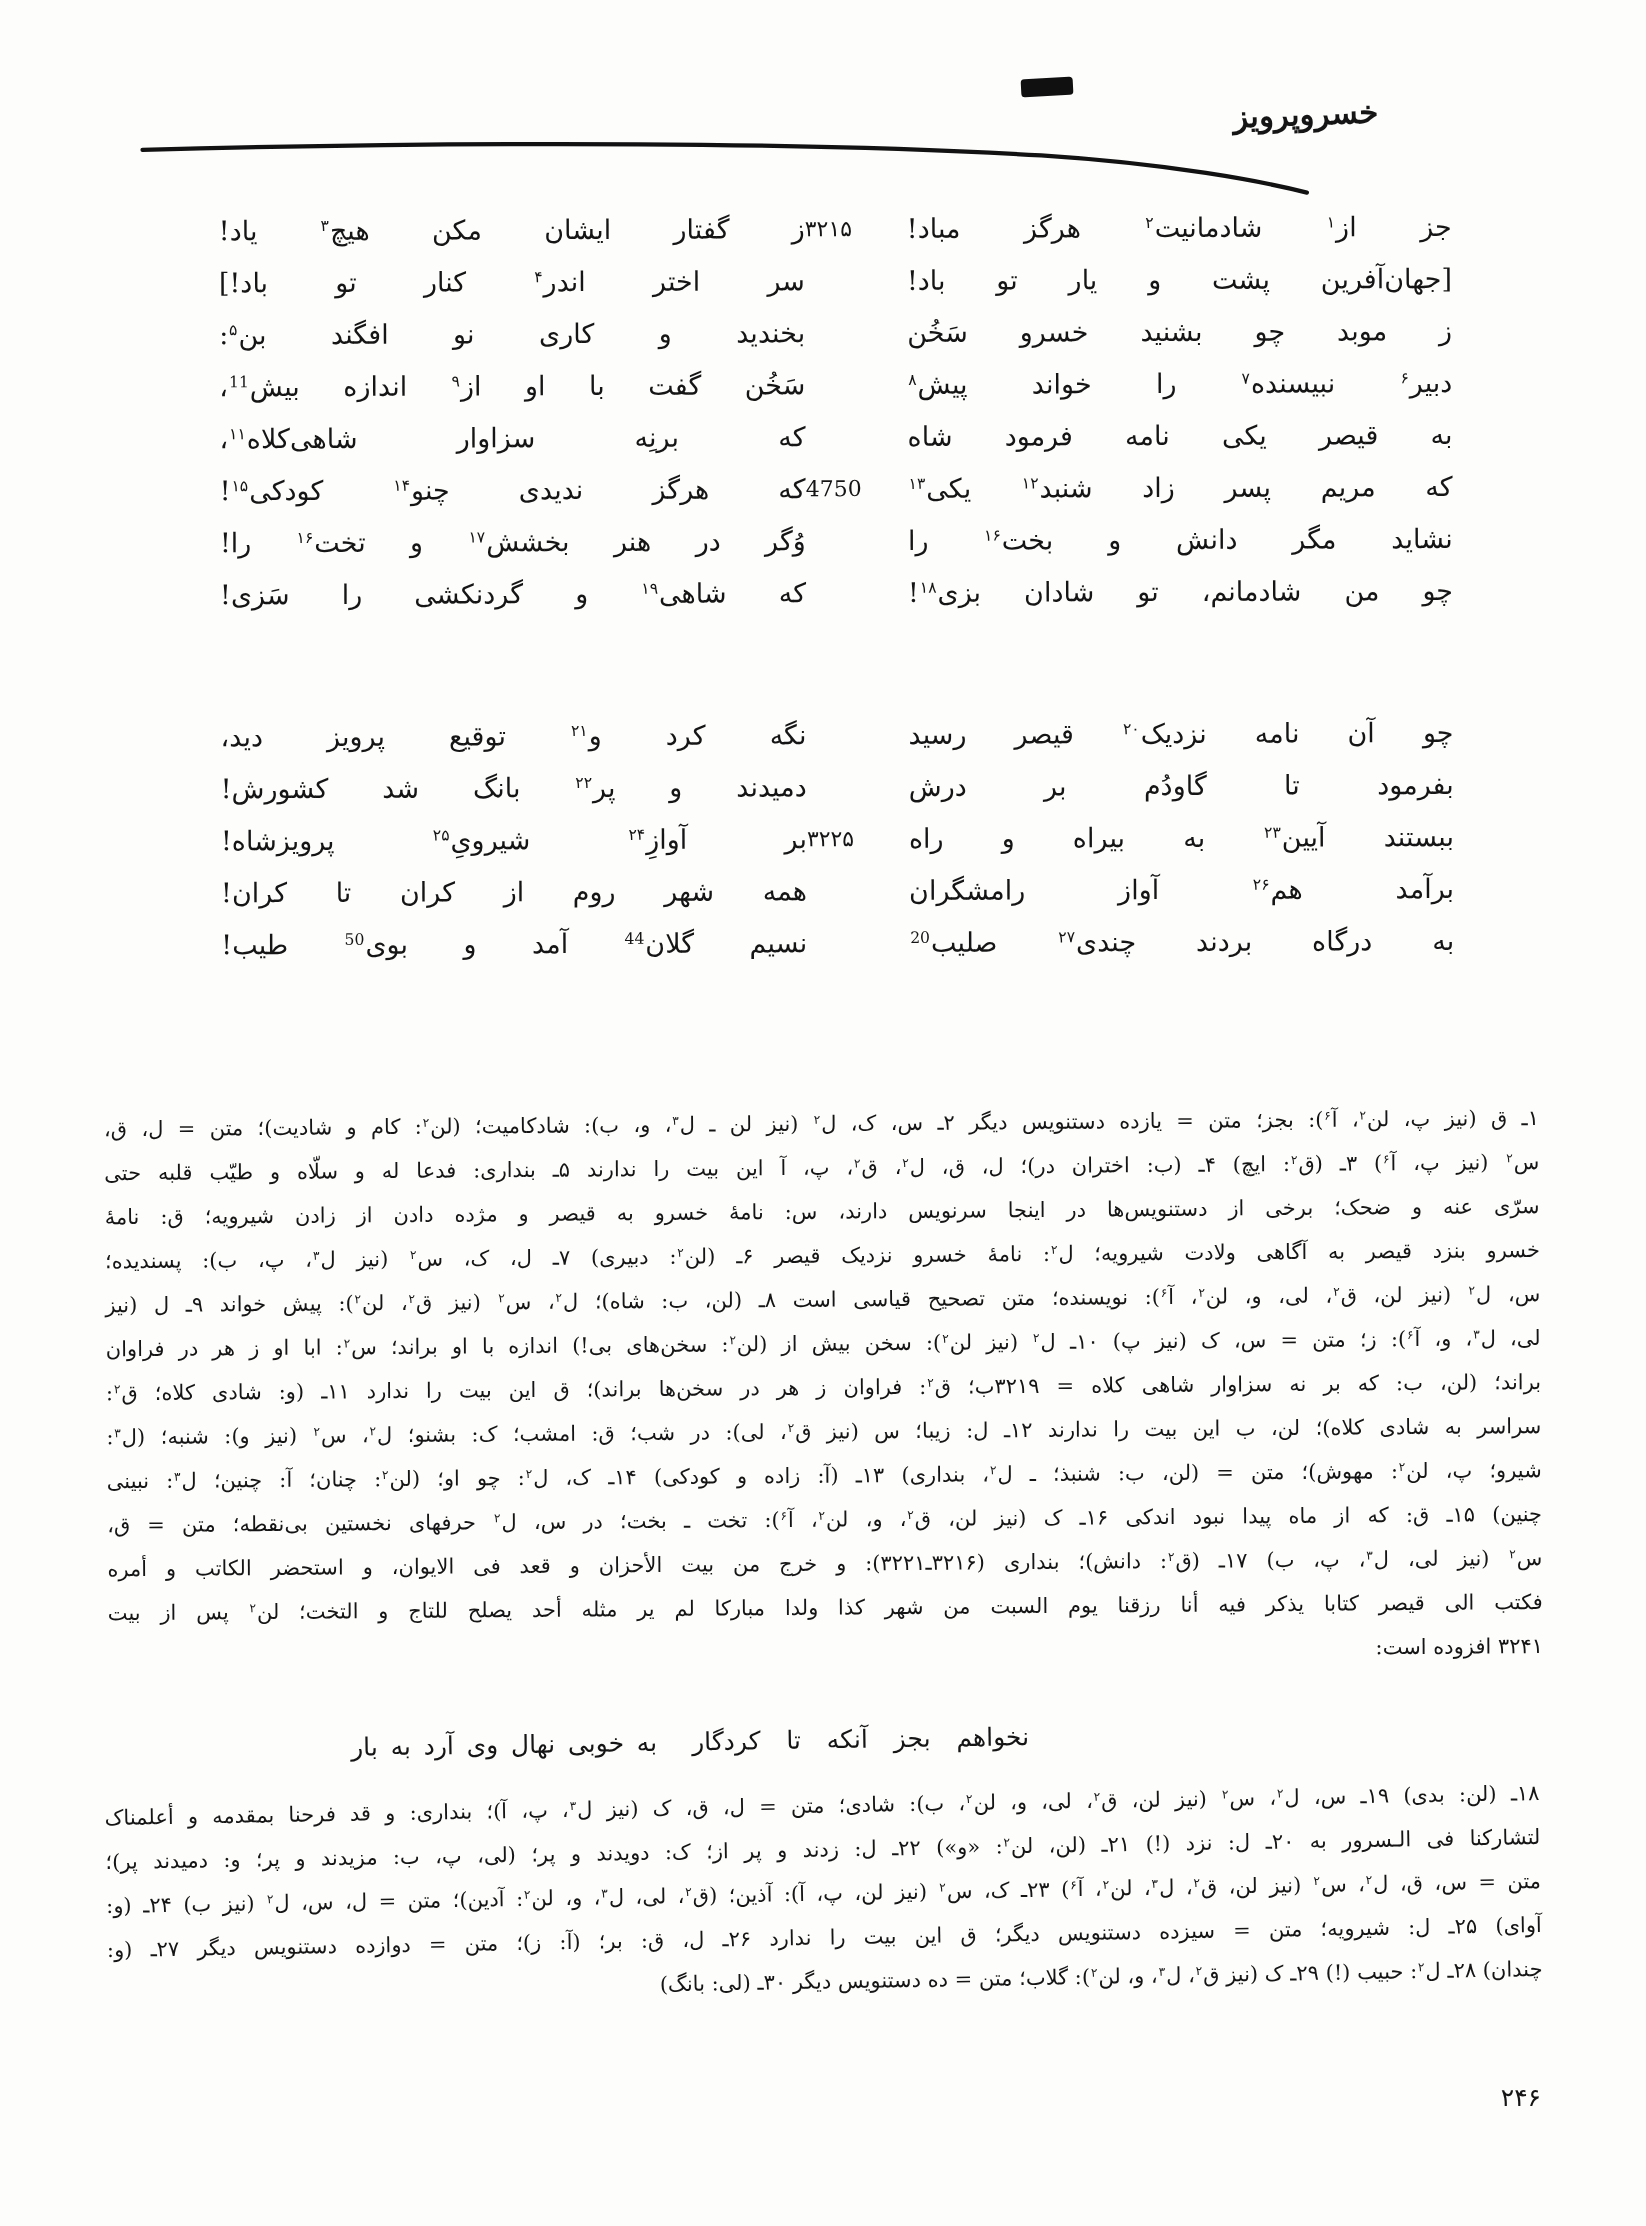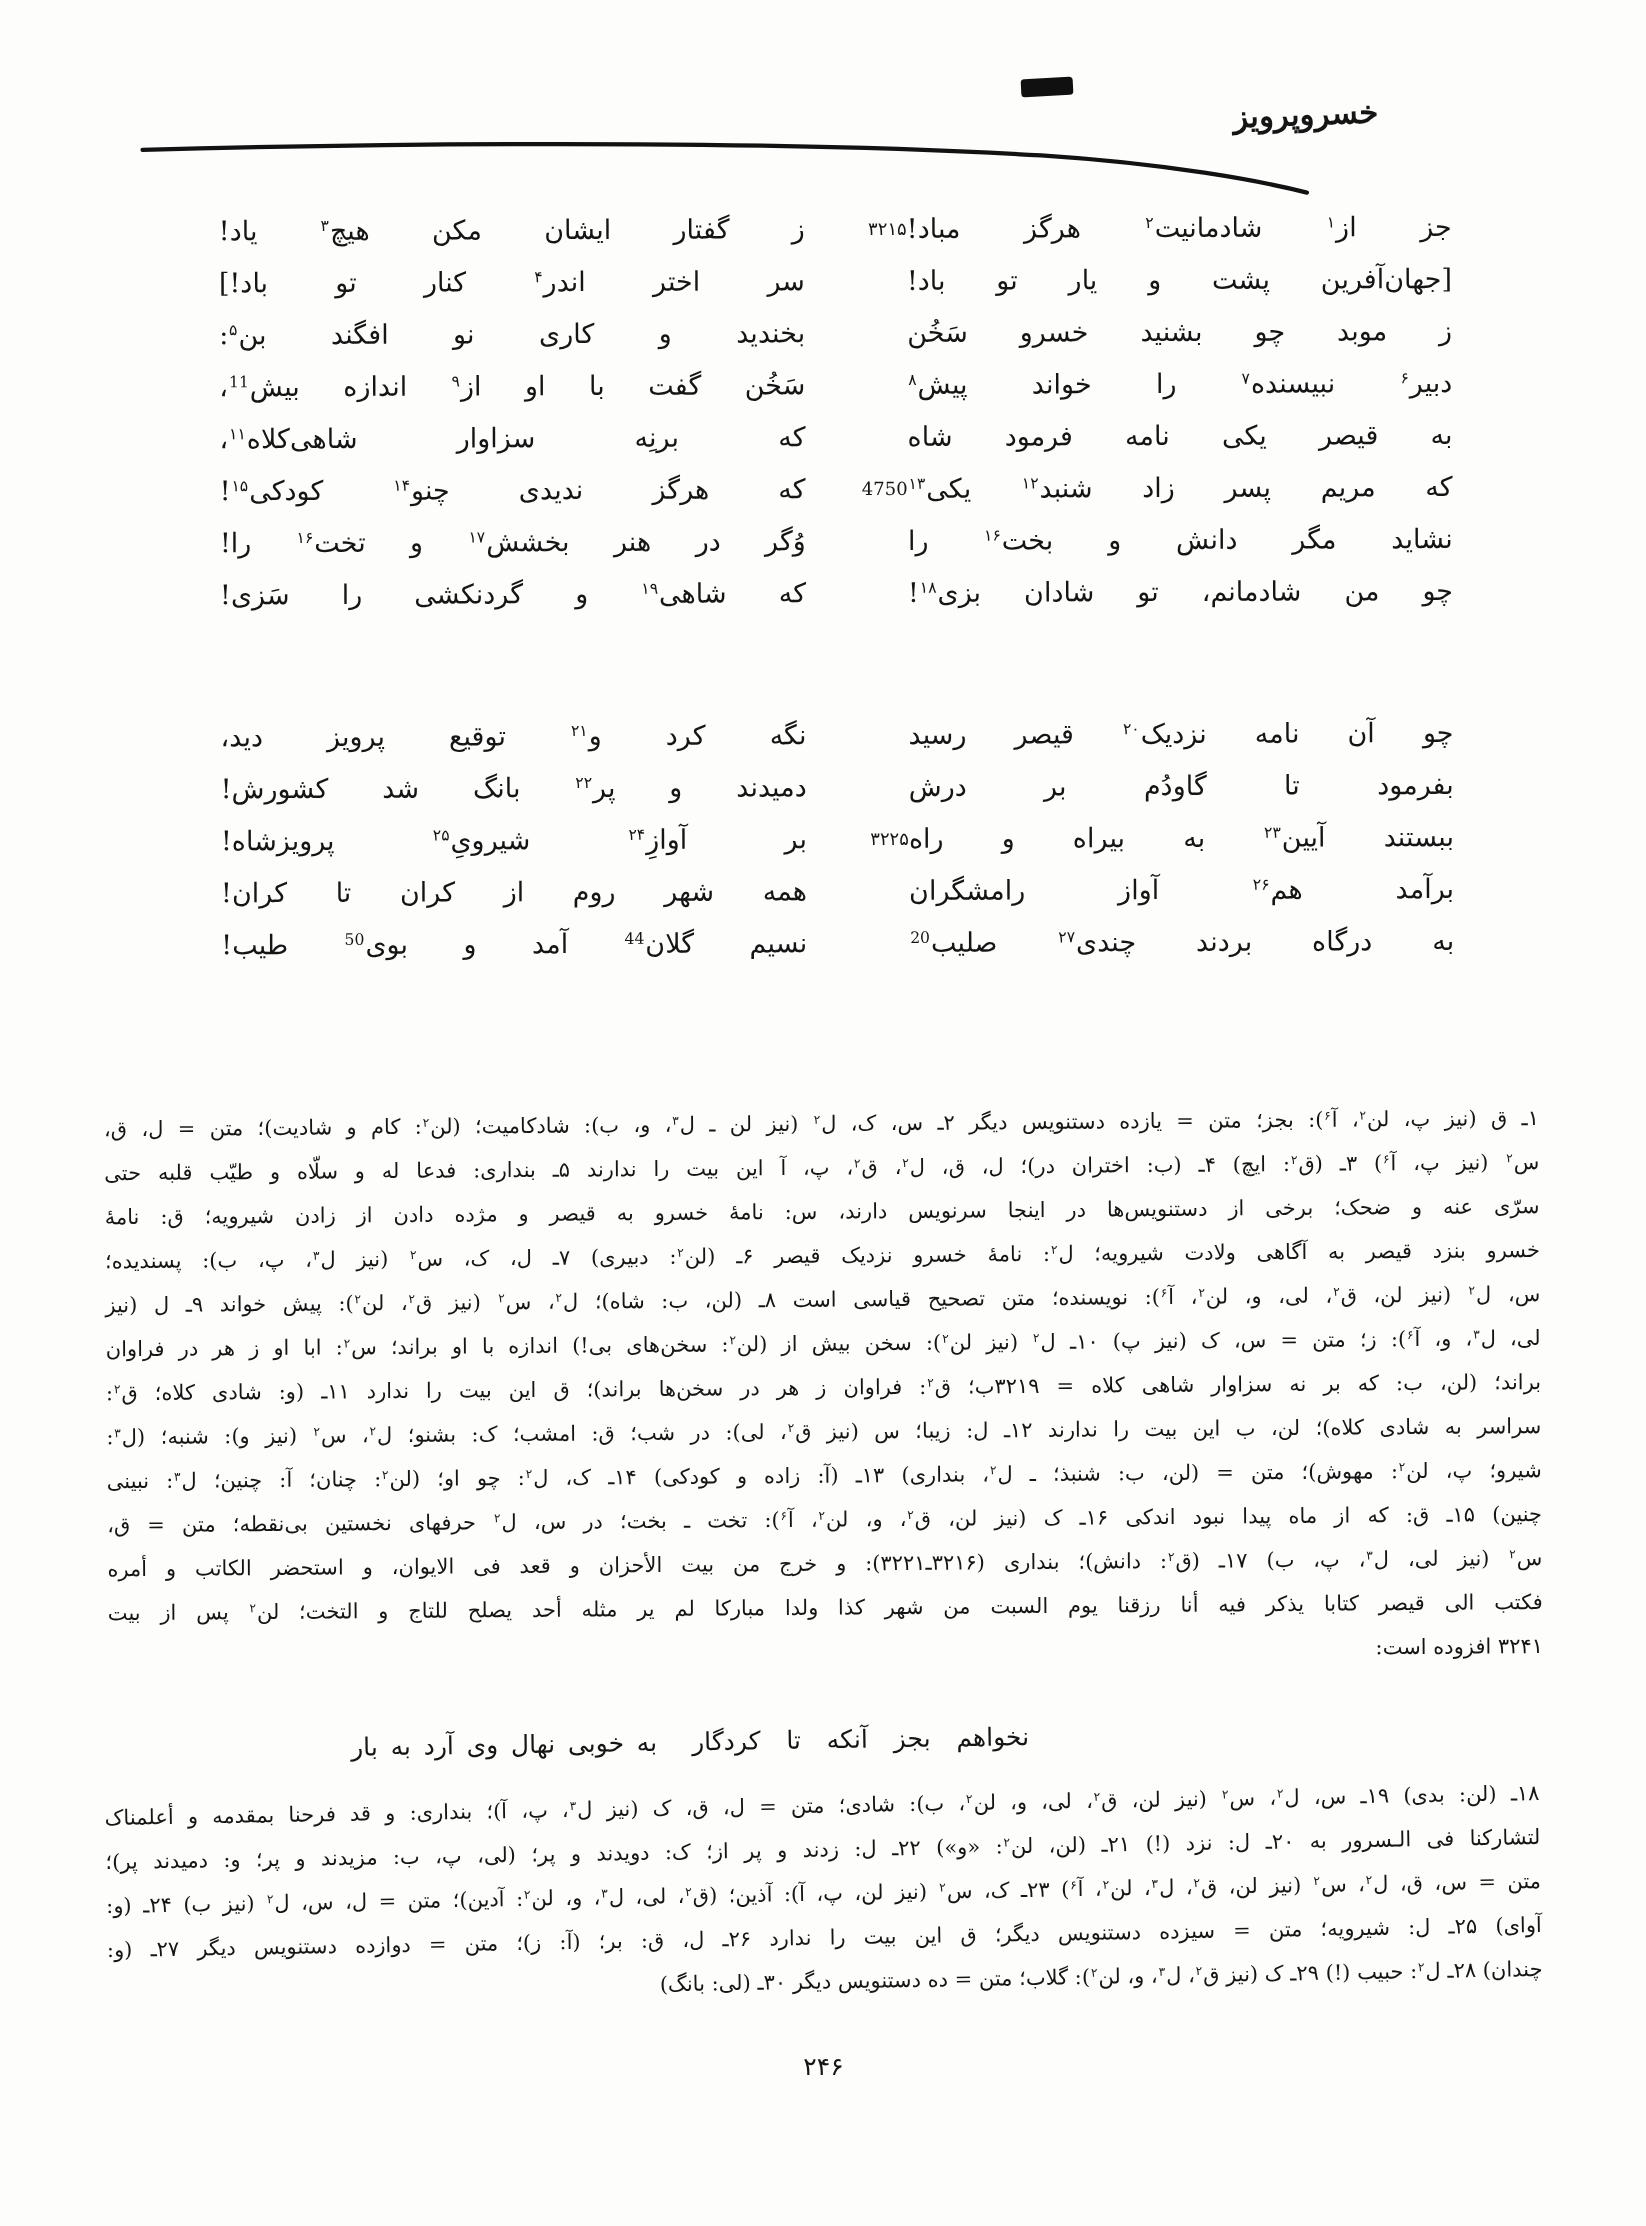--- a/index.html
+++ b/index.html
@@ -30,21 +30,21 @@
     display:grid;
     grid-template-columns:545px 102px 586px;
     direction:rtl;
     height:52px;line-height:52px;
     font-size:27px;
   }
   .hem{
     text-align:justify;text-align-last:justify;
     white-space:nowrap;
   }
-  .vnum{text-align:right;font-size:18px;}
+  .vnum{text-align:left;font-size:22px;}
   sup{font-size:0.58em;line-height:0;vertical-align:0.6em;padding:0 0.9px;}
   
   .footnotes{direction:rtl;font-size:21px;}
   #fn1{margin-top:129px;transform:rotate(-0.45deg);transform-origin:right center;}
   #fn2{margin-top:24px;transform:rotate(-1deg);transform-origin:right center;}
   .fn-line{
     height:44px;line-height:44px;
     text-align:justify;text-align-last:justify;
     white-space:nowrap;
   }
@@ -53,21 +53,21 @@
   .inserted-verse{
     margin-top:42px;direction:rtl;display:flex;gap:35px;
     padding-right:512px;
     font-size:25px;line-height:37px;
     transform:rotate(-0.9deg);transform-origin:right center;
   }
   .iv-hem{white-space:nowrap;text-align:justify;text-align-last:justify;}
   .iv-first{width:337px;}
   .iv-second{width:306px;}
   
-  .page-number{margin-top:61px;text-align:center;font-size:25px;}
+  .page-number{margin-top:92px;font-size:25px;}
 </style>
 </head>
 <body>
 
 <div class="page" dir="rtl" lang="fa">
 
   <div class="running-title">خسروپرویز</div>
 
   <svg class="header-rule" viewBox="0 0 1280 70" preserveAspectRatio="none">
     <path d="M 6,16 C 380,6 740,8 980,22 C 1120,31 1220,50 1268,62" fill="none" stroke="#121212" stroke-width="4.6" stroke-linecap="round"></path>

